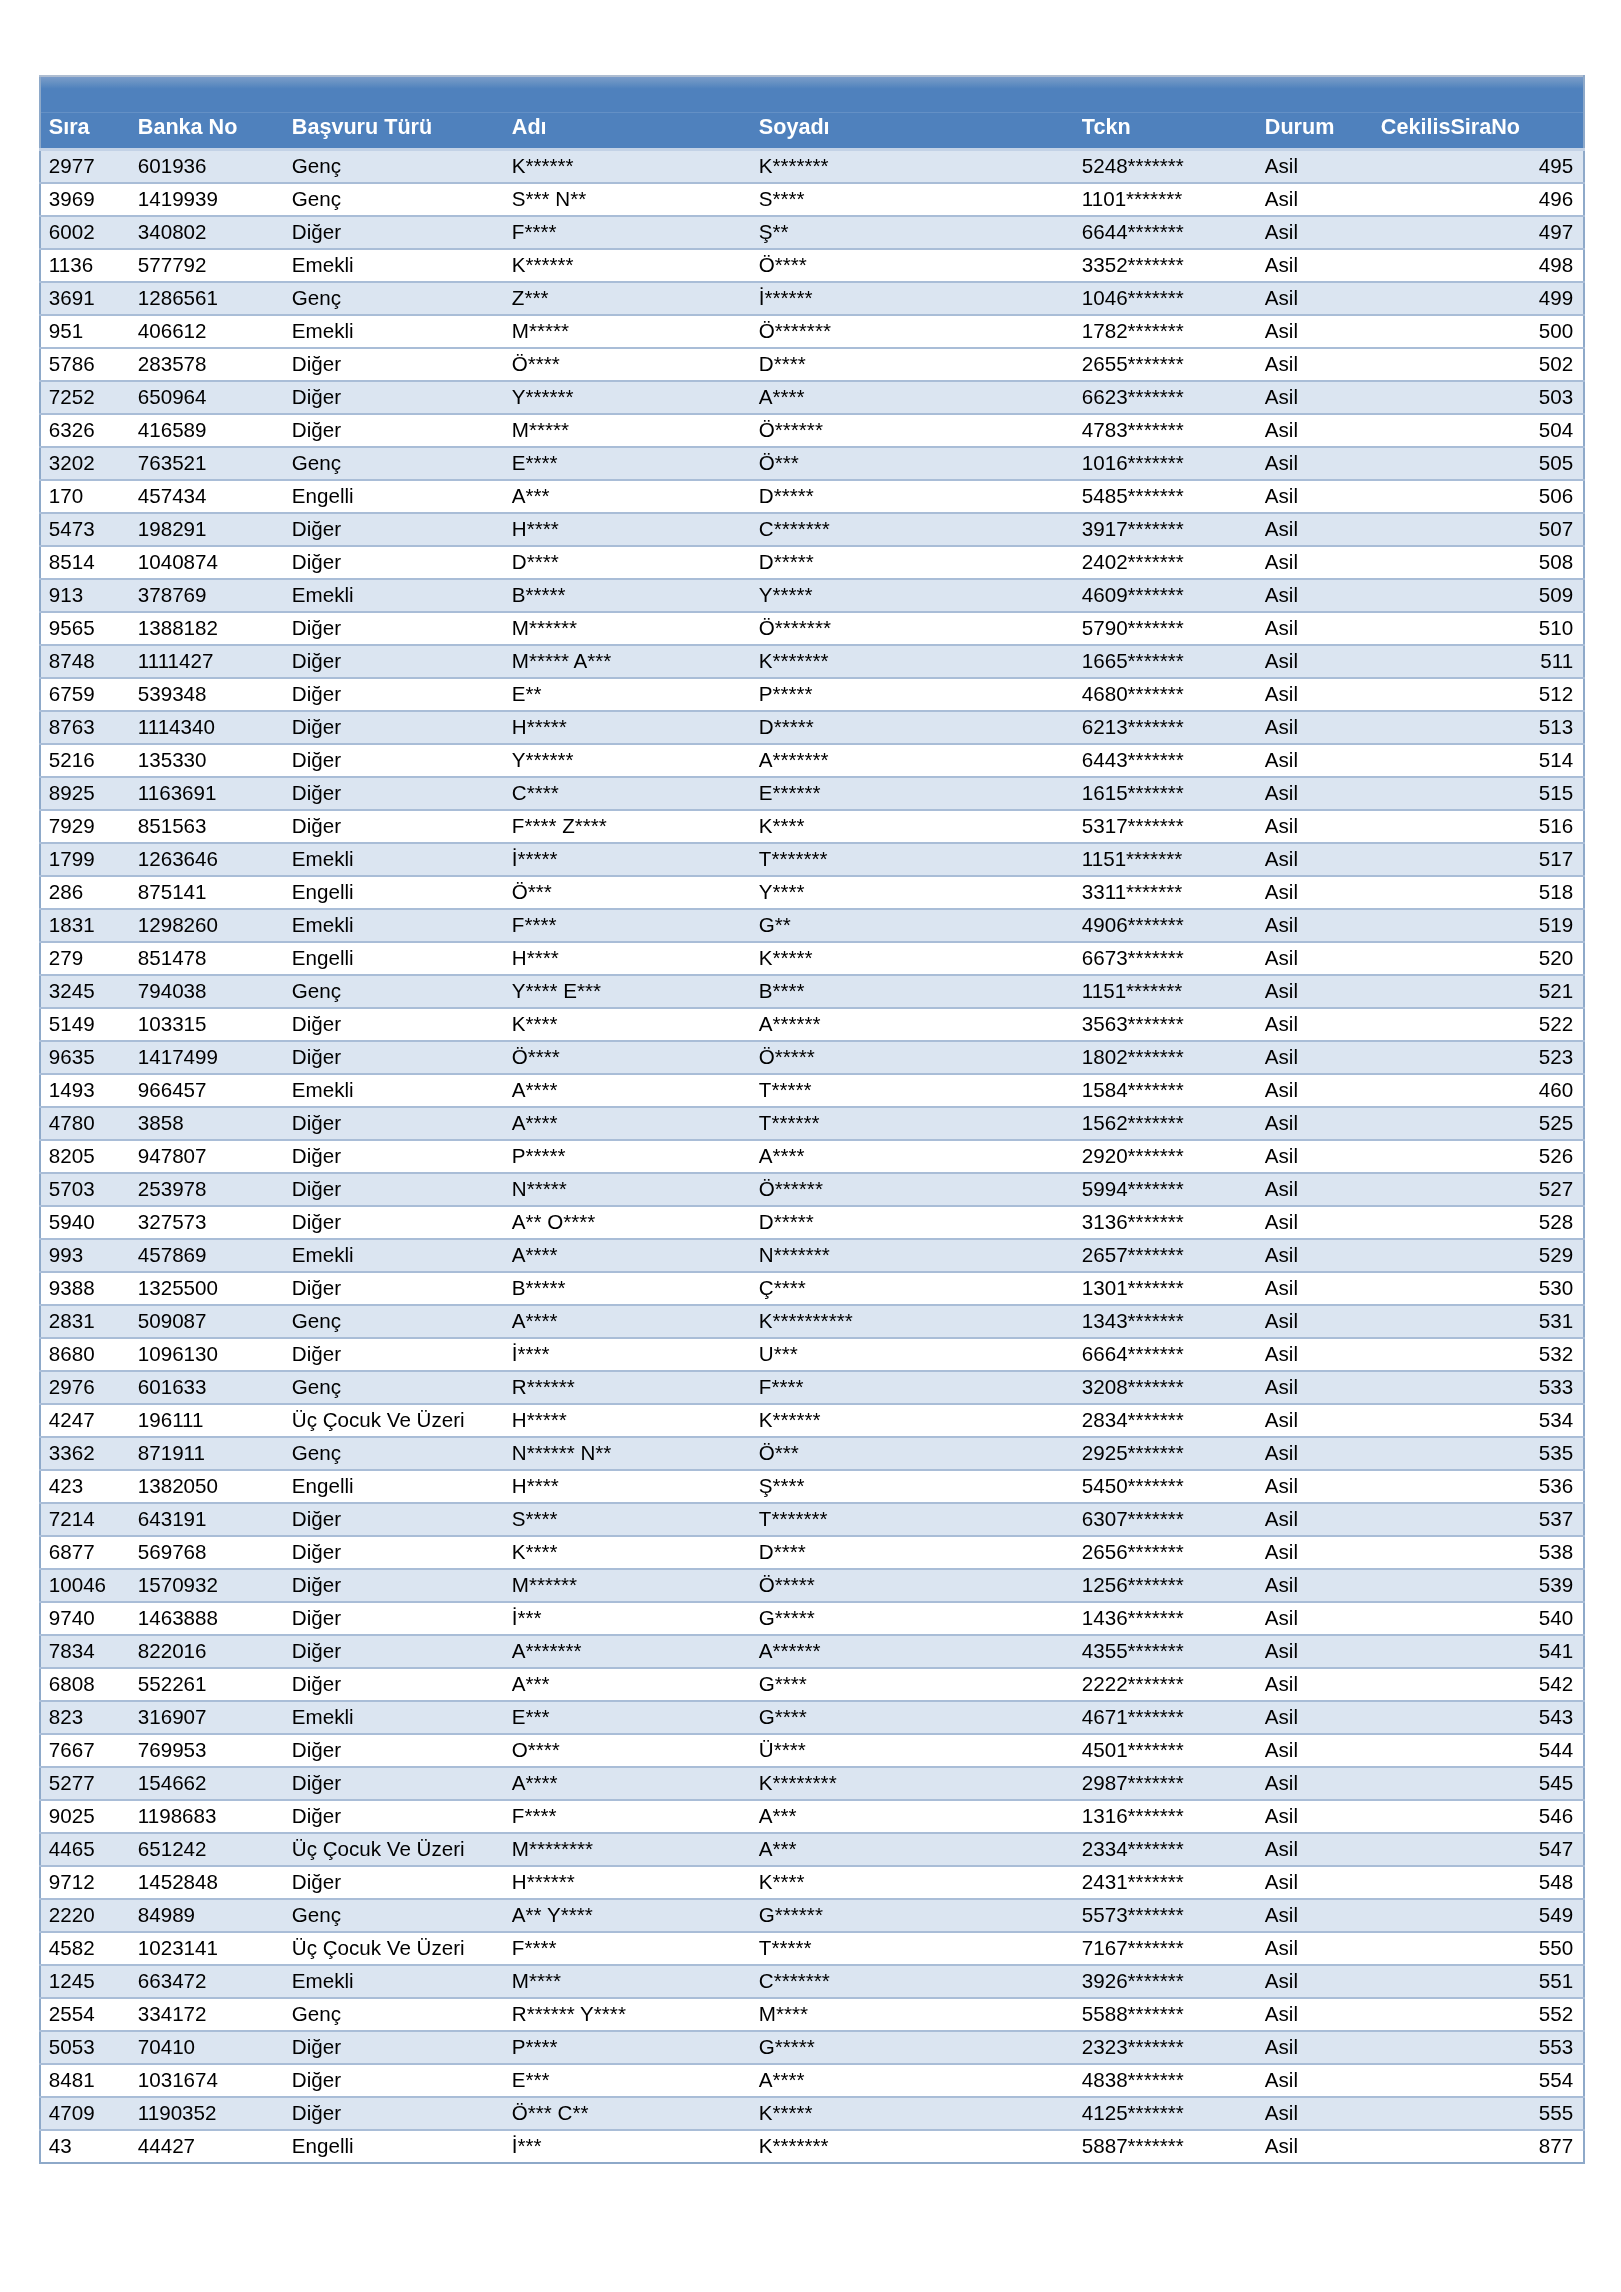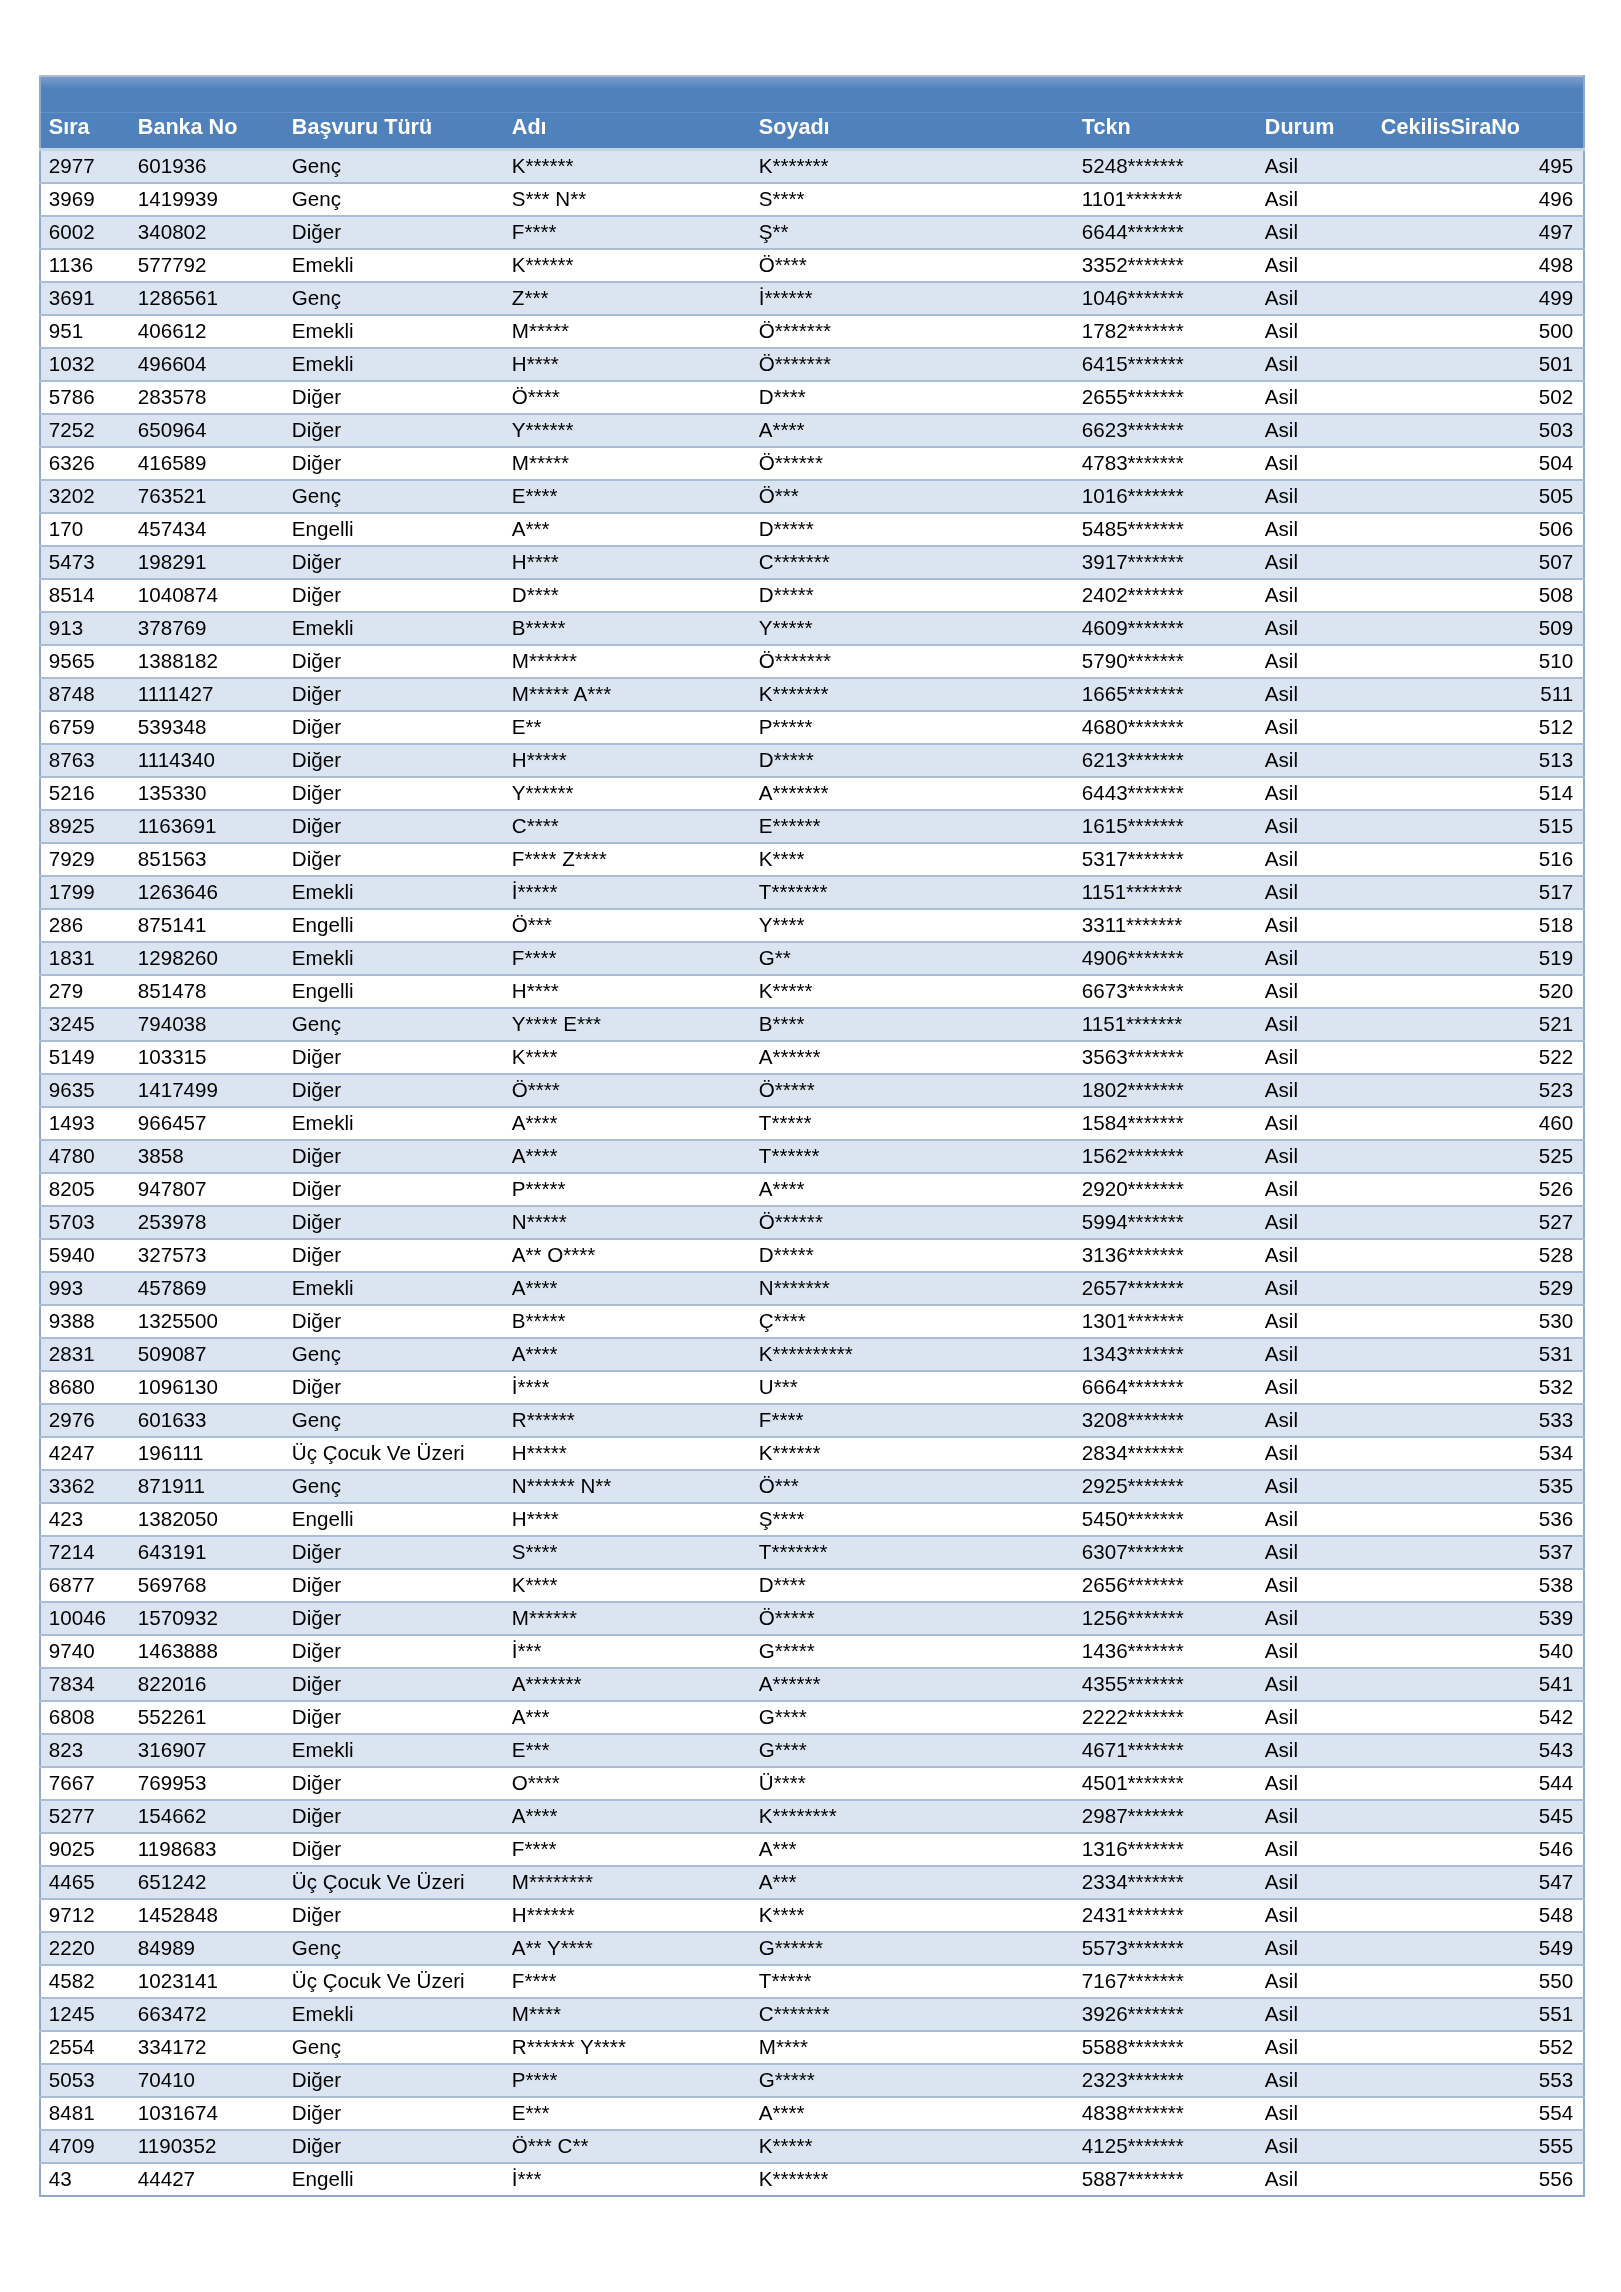--- a/index.html
+++ b/index.html
@@ -130,30 +130,20 @@
         <tr>
           <td>951</td>
           <td>406612</td>
           <td>Emekli</td>
           <td>M*****</td>
           <td>Ö*******</td>
           <td>1782*******</td>
           <td>Asil</td>
           <td class="right">500</td>
         </tr>
-        <tr class="stripe">
-          <td>1032</td>
-          <td>496604</td>
-          <td>Emekli</td>
-          <td>H****</td>
-          <td>Ö*******</td>
-          <td>6415*******</td>
-          <td>Asil</td>
-          <td class="right">501</td>
-        </tr>
         <tr>
           <td>5786</td>
           <td>283578</td>
           <td>Diğer</td>
           <td>Ö****</td>
           <td>D****</td>
           <td>2655*******</td>
           <td>Asil</td>
           <td class="right">502</td>
         </tr>
@@ -688,18 +678,18 @@
           <td class="right">555</td>
         </tr>
         <tr>
           <td>43</td>
           <td>44427</td>
           <td>Engelli</td>
           <td>İ***</td>
           <td>K*******</td>
           <td>5887*******</td>
           <td>Asil</td>
-          <td class="right">556</td>
+          <td class="right">877</td>
         </tr>
       </tbody>
   </table>
 </div>
 
 
 </body></html>

